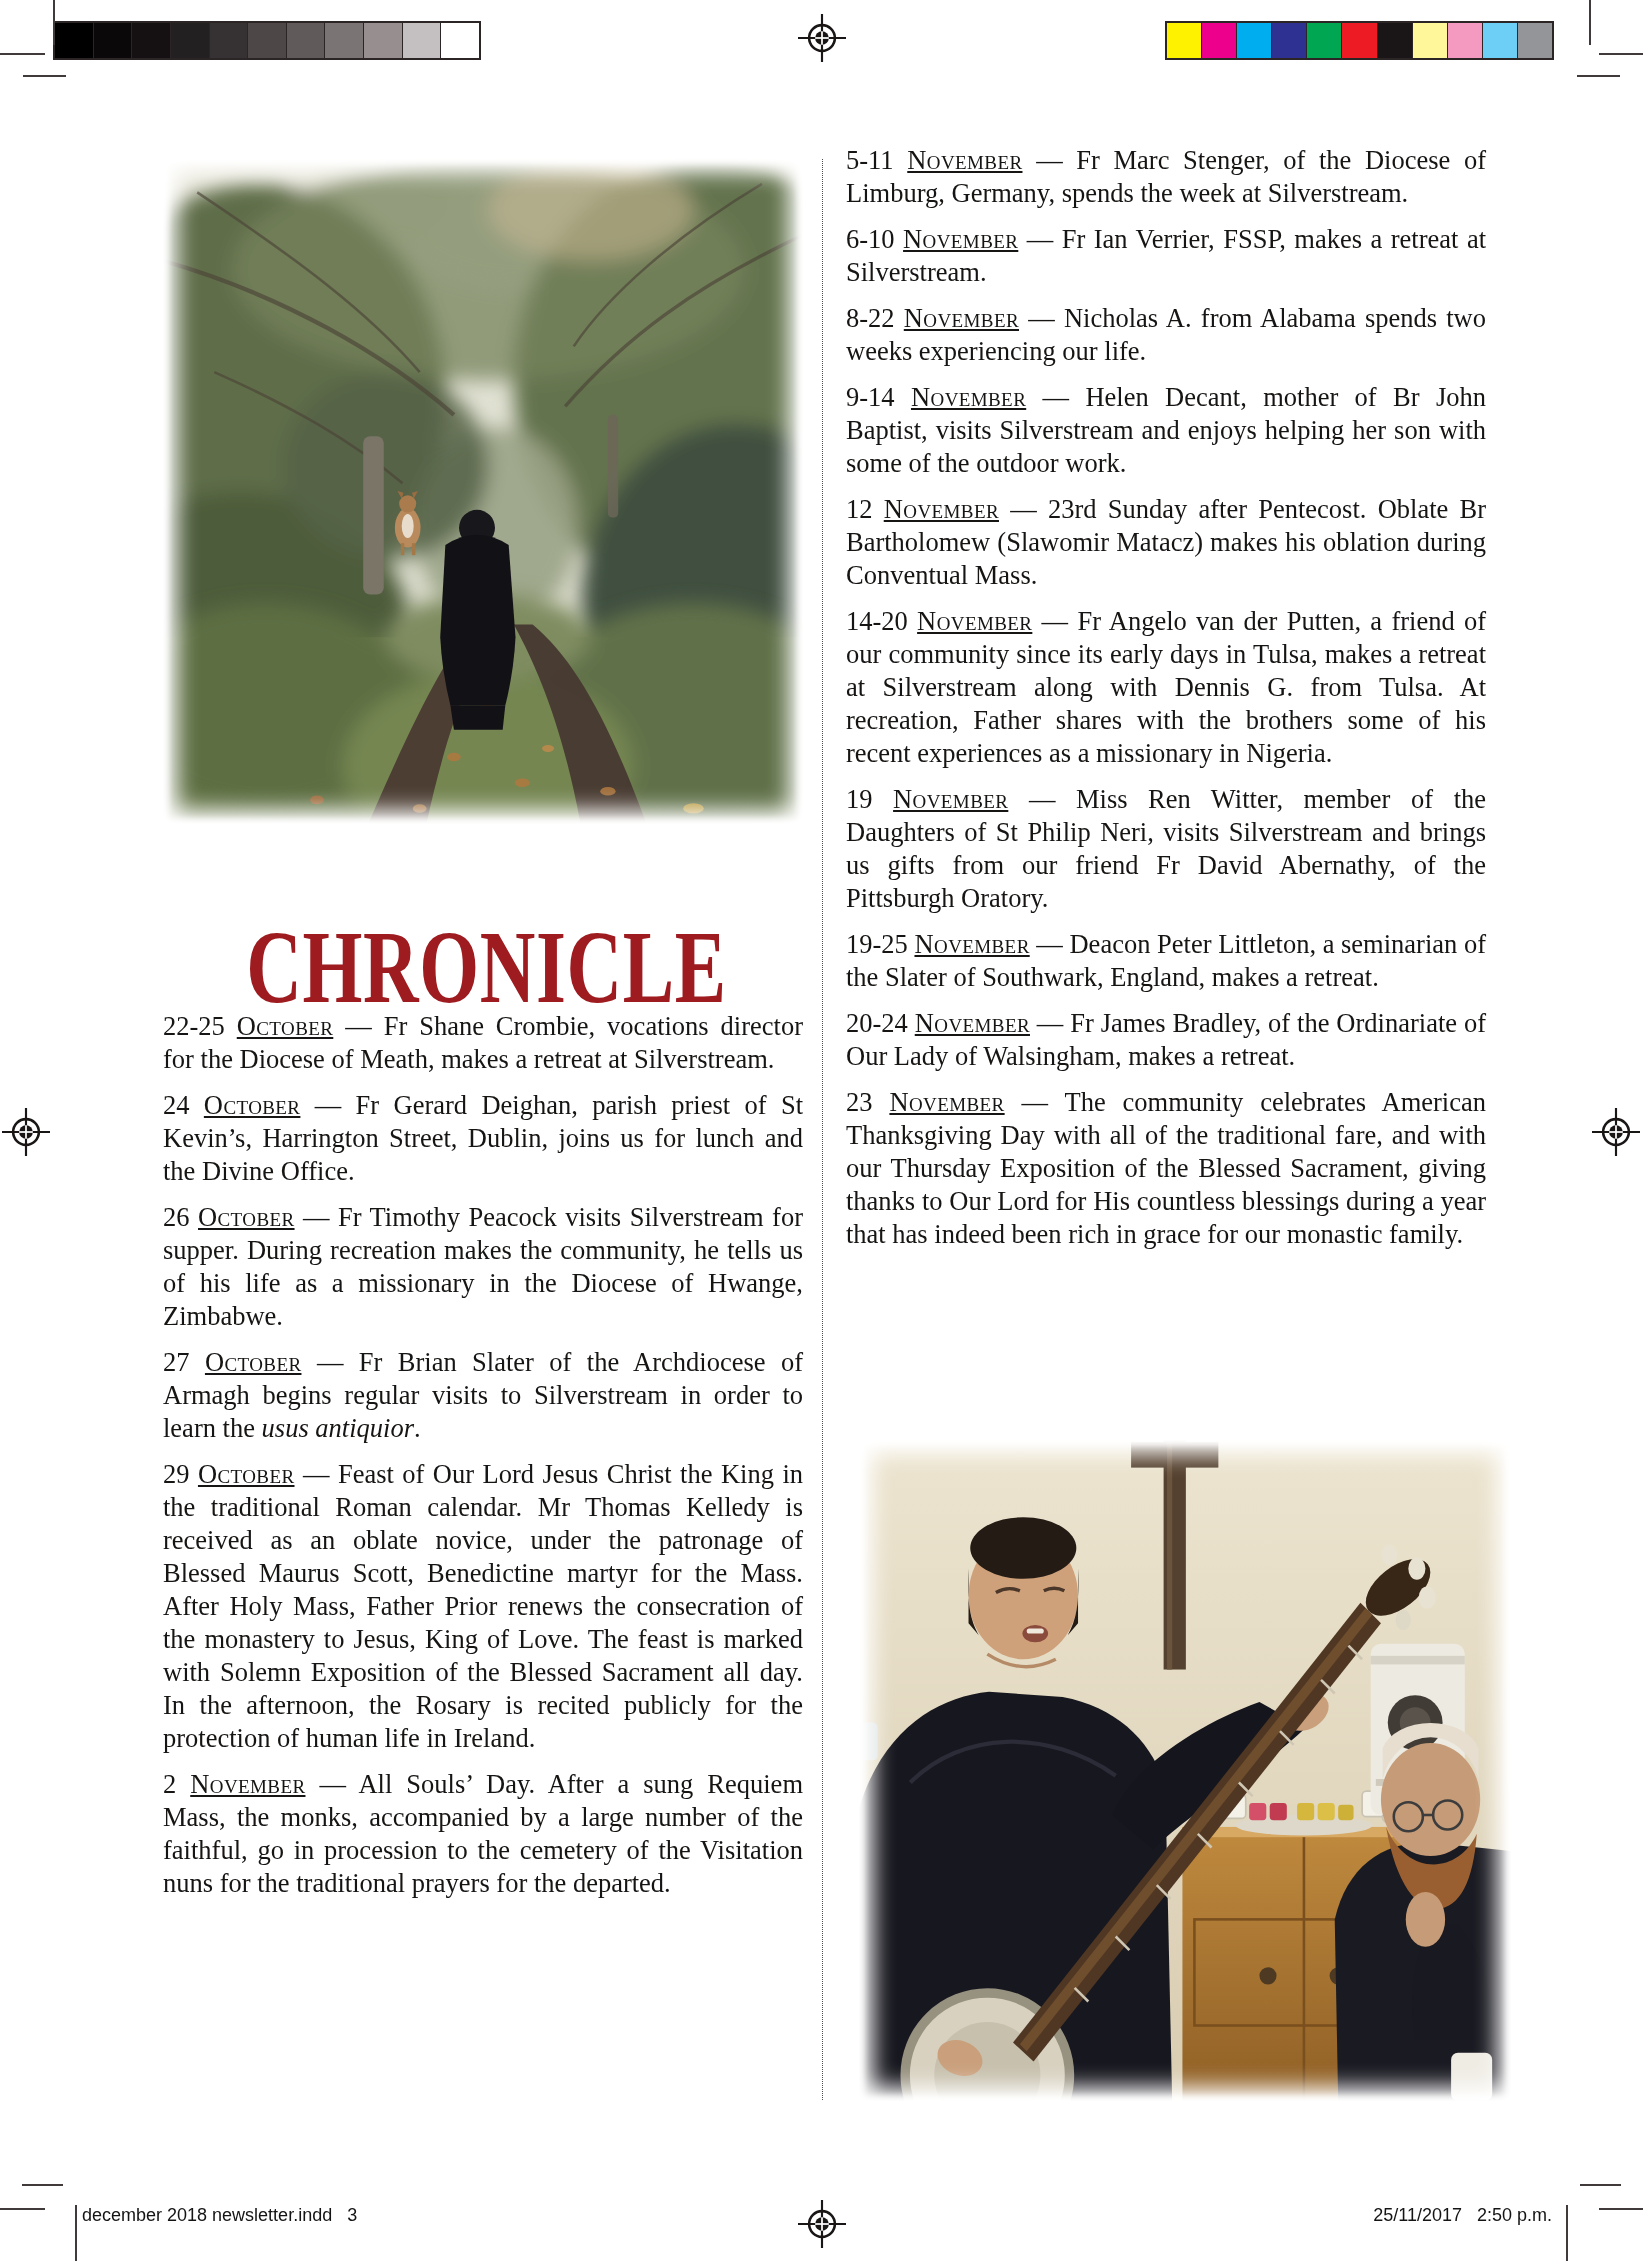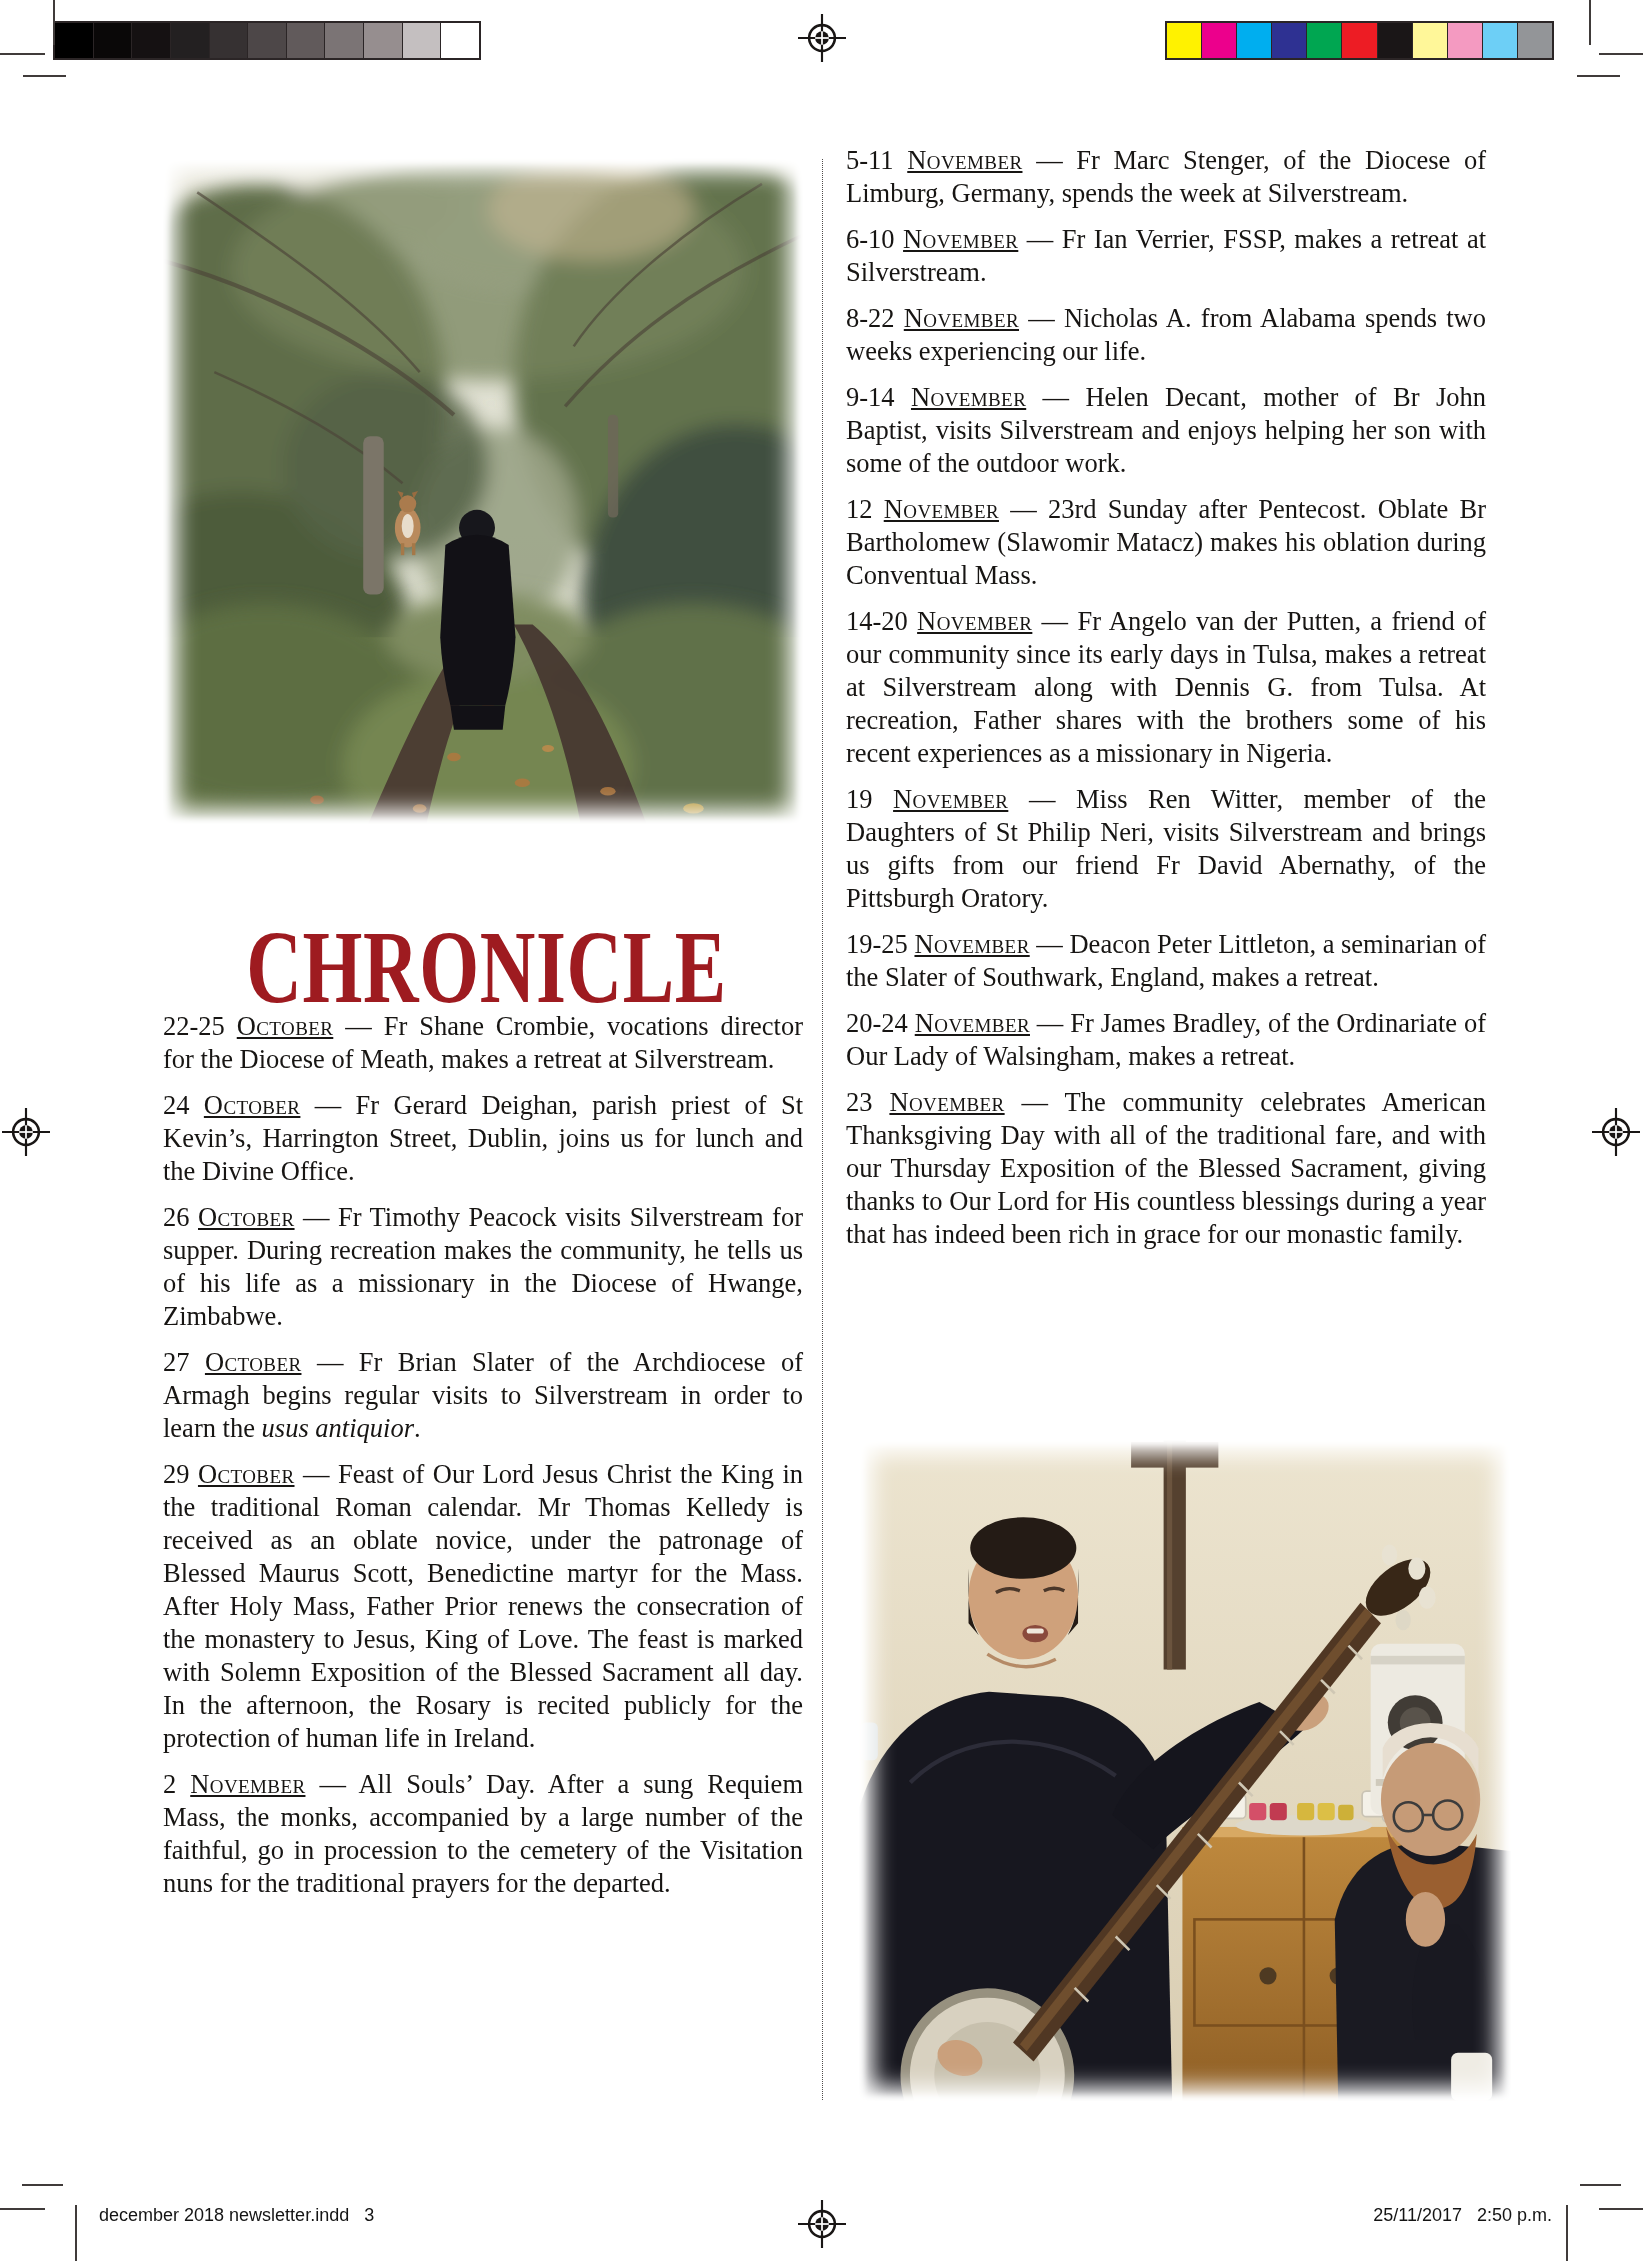--- a/index.html
+++ b/index.html
@@ -42,21 +42,21 @@
   .photo{position:absolute;overflow:hidden;}
   .photo svg{display:block;}
   .photo::after{content:"";position:absolute;inset:0;pointer-events:none;
                 box-shadow:inset 0 0 22px 13.7px #ffffff, inset 0 0 6.8px 4.3px #ffffff;}
   .photo-woodland{left:163px;top:158px;width:640px;height:666px;}
   .photo-banjo{left:859px;top:1440px;width:652px;height:661px;}
 
   
   .slug{position:absolute;font-family:"Liberation Sans",sans-serif;font-size:18px;
         color:#141414;white-space:pre;top:2205px;}
-  .slug-left{left:99px;}
+  .slug-left{left:82px;}
   .slug-right{right:91px;text-align:left;}
 </style>
 </head>
 <body>
 
 <div class="page">
 
   <div class="calbar gray-bar">
       <div class="sw" style="background: rgb(0, 0, 0);"></div>
       <div class="sw" style="background: rgb(10, 8, 8);"></div>

